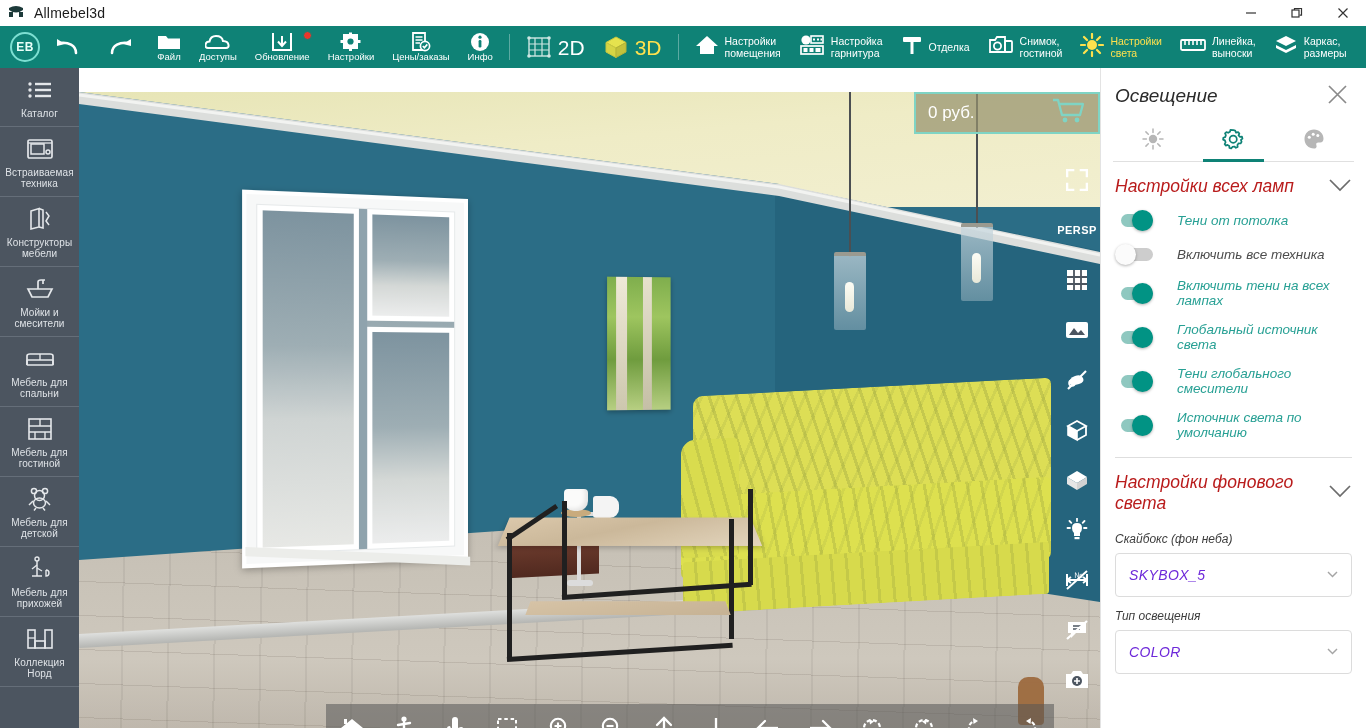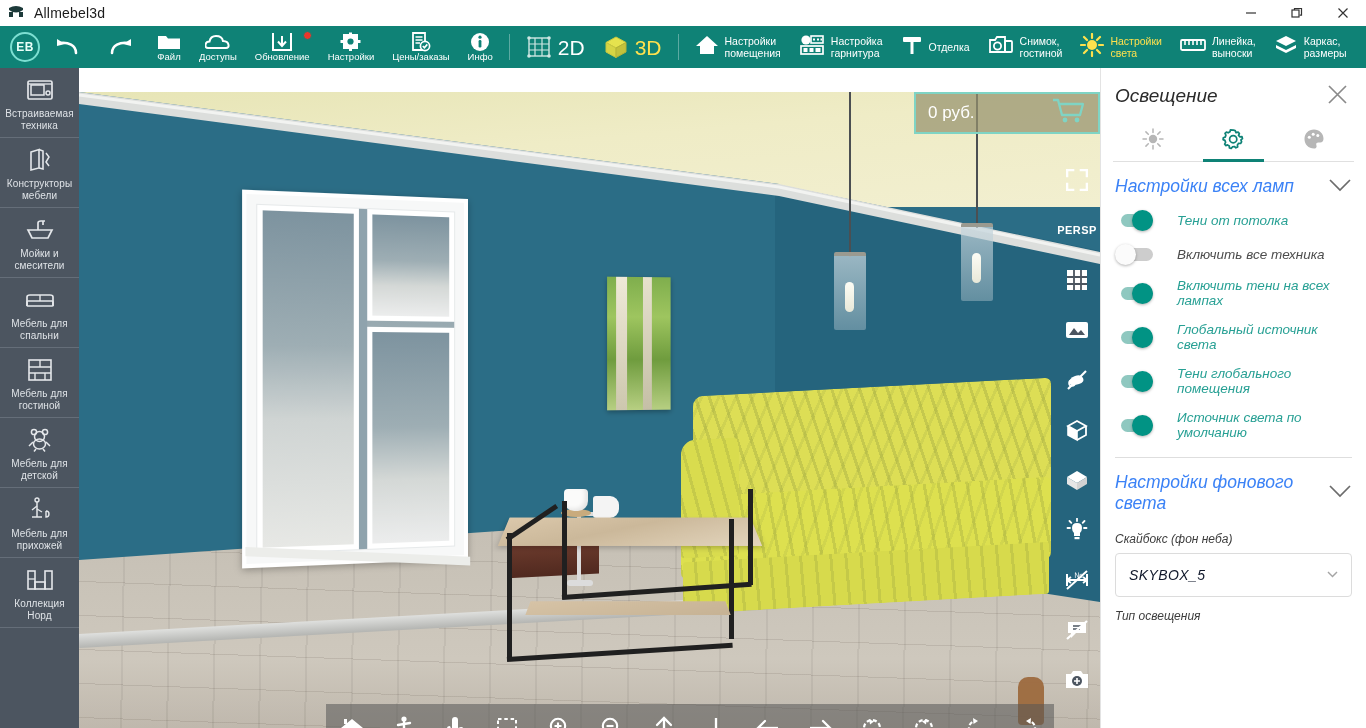--- a/index.html
+++ b/index.html
@@ -297,21 +297,21 @@
   }
   .ptab .und {
     position:absolute; bottom:-1px; left:12%; width:76%; height:3px; background:#0e8276;
     display:none;
   }
   .ptab.active .und { display:block; }
   .sec-head {
     display:flex; align-items:center; justify-content:space-between;
     padding:14px 14px 6px 14px;
   }
-  .sec-title { font-size:17.5px; color:#3b82f6; }
+  .sec-title { font-size:17.5px; color:#b91c1c; }
   .chev { color:#6c6c6c; }
   .toggle-row {
     display:flex; align-items:center; gap:22px; padding:7px 14px;
   }
   .switch { width:40px; height:20px; position:relative; flex:none; }
   .switch .track {
     position:absolute; left:6px; top:4px; width:32px; height:13px; border-radius:7px;
   }
   .switch .knob {
     position:absolute; top:0; width:21px; height:21px; border-radius:50%;
@@ -323,21 +323,21 @@
   .switch.off .knob { left:0; background:#fbfbfb; }
   .toggle-label { font-size:13.5px; }
   .toggle-row.on .toggle-label { color:#27a094; }
   .toggle-row.off .toggle-label { color:#4d4d4d; }
   .sec-divider { height:1px; background:#dedede; margin:10px 14px 0 14px; }
   .field { padding:2px 14px 0 14px; }
   .field-label { font-size:12px; color:#3d3d3d; margin:10px 0 7px 0; }
   .select {
     height:44px; border:1px solid #dcdcdc; border-radius:4px;
     display:flex; align-items:center; justify-content:space-between;
-    padding:0 13px; color:#0f172a; font-size:14px; letter-spacing:.4px;
+    padding:0 13px; color:#6d28d9; font-size:14px; letter-spacing:.4px;
   }
   .select .caret { color:#a5a5a5; font-size:9px; }
   .nowrap { white-space:nowrap; }
 </style>
 </head>
 <body>
 
 <div id="app">
 
   <div class="titlebar">
@@ -570,20 +570,33 @@
       </span>
       <span class="nowrap">
         <span class="lb2" style="display:block">Каркас,</span>
         <span class="lb2" style="display:block">размеры</span>
       </span>
     </div>
   </div>
 
   <div class="sidebar">
 
+    <div class="sb-item">
+      <span class="ic">
+        <svg width="26" height="20" viewBox="0 0 26 20">
+          <circle cx="3" cy="4" r="1.7" fill="#e4e7ea"></circle>
+            <rect x="8" y="2.8" width="16" height="2.4" fill="#e4e7ea"></rect>
+          <circle cx="3" cy="10" r="1.7" fill="#e4e7ea"></circle>
+            <rect x="8" y="8.8" width="16" height="2.4" fill="#e4e7ea"></rect>
+          <circle cx="3" cy="16" r="1.7" fill="#e4e7ea"></circle>
+            <rect x="8" y="14.8" width="16" height="2.4" fill="#e4e7ea"></rect>
+        </svg>
+      </span>
+      <span class="lb">Каталог</span>
+    </div>
 
     <div class="sb-item">
       <span class="ic">
         <svg width="28" height="22" viewBox="0 0 28 22">
           <rect x="2" y="2" width="24" height="18" rx="1.5" fill="none" stroke="#e4e7ea" stroke-width="1.7"></rect>
           <rect x="5" y="6" width="13" height="10" fill="none" stroke="#e4e7ea" stroke-width="1.5"></rect>
           <circle cx="22" cy="14" r="2" fill="none" stroke="#e4e7ea" stroke-width="1.5"></circle>
           <path d="M2 5 H26" stroke="#e4e7ea" stroke-width="1.3"></path>
         </svg>
       </span>
@@ -997,21 +1010,21 @@
         <span class="knob"></span>
       </span>
       <span class="toggle-label">Глобальный источник света</span>
     </div>
 
     <div class="toggle-row on">
       <span class="switch on">
         <span class="track"></span>
         <span class="knob"></span>
       </span>
-      <span class="toggle-label">Тени глобального помещения</span>
+      <span class="toggle-label">Тени глобального смесители</span>
     </div>
 
     <div class="toggle-row on">
       <span class="switch on">
         <span class="track"></span>
         <span class="knob"></span>
       </span>
       <span class="toggle-label">Источник света по умолчанию</span>
     </div>
 
@@ -1033,16 +1046,24 @@
         <span class="caret">
           <svg width="11" height="7" viewBox="0 0 11 7">
               <path d="M1 1 L5.5 5.6 L10 1" fill="none" stroke="#a5a5a5" stroke-width="1.4"></path>
             </svg>
         </span>
       </div>
     </div>
 
     <div class="field">
       <div class="field-label">Тип освещения</div>
+      <div class="select">
+        <span>COLOR</span>
+        <span class="caret">
+          <svg width="11" height="7" viewBox="0 0 11 7">
+              <path d="M1 1 L5.5 5.6 L10 1" fill="none" stroke="#a5a5a5" stroke-width="1.4"></path>
+            </svg>
+        </span>
+      </div>
     </div>
 
   </div>
 </div>
 
 </body></html>

